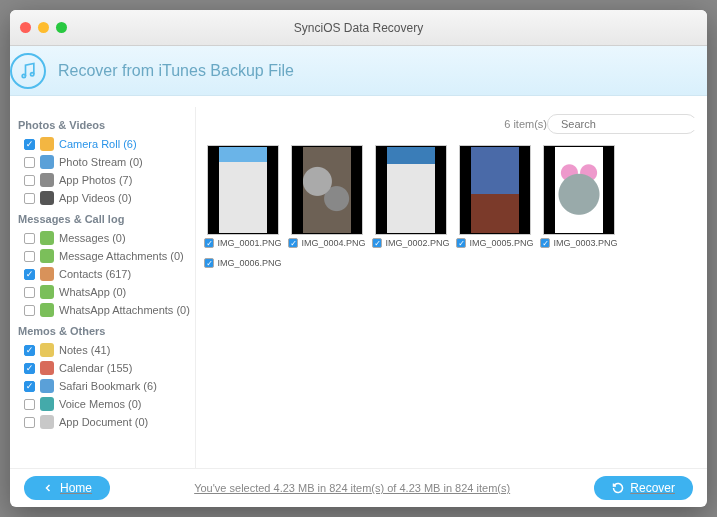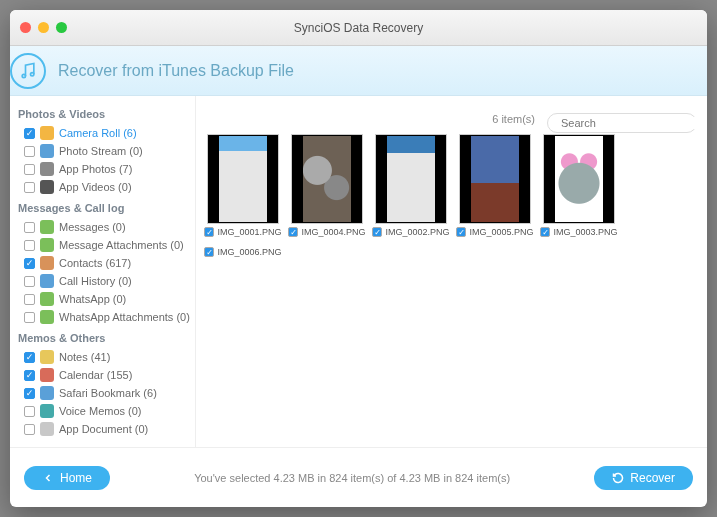--- a/index.html
+++ b/index.html
@@ -6,40 +6,40 @@
 body { background: #888; padding: 10px; }
 .window { width: 697px; height: 497px; background: #fff; border-radius: 6px; box-shadow: 0 8px 30px rgba(0,0,0,.35); overflow: hidden; display: flex; flex-direction: column; }
 .titlebar { height: 36px; background: linear-gradient(#f6f6f6,#e8e8e8); border-bottom: 1px solid #d0d0d0; display: flex; align-items: center; position: relative; }
 .traffic { display: flex; gap: 7px; padding-left: 10px; }
 .tl { width: 11px; height: 11px; border-radius: 50%; }
 .tl.r { background:#ff5f57;} .tl.y{background:#febc2e;} .tl.g{background:#28c840;}
 .title { position:absolute; left:0; right:0; text-align:center; font-size:12px; color:#555; }
 .header { height: 50px; background: linear-gradient(#eaf7fe,#d9f0fc); display:flex; align-items:center; gap:12px; border-bottom:1px solid #cfe6f2;}
 .header-icon { width:36px;height:36px;border:2px solid #4fbcee;border-radius:50%;display:flex;align-items:center;justify-content:center;color:#4fbcee;}
 .header-title { font-size:16px; color:#6aa8c4; font-weight:400;}
-.body { flex:1; display:flex; overflow:hidden;}
+.body { flex:1; display:flex; overflow:hidden;margin-top:11px;}
 .sidebar { width:185px; padding:6px 4px 6px 8px; font-size:11px; color:#666; overflow-y:auto; background:#fff;}
 .cat { color:#7a8590; font-size:11px; font-weight:600; margin:6px 0 4px 0;}
 .item { display:flex; align-items:center; gap:5px; padding:2px 0 2px 6px; cursor:pointer; white-space:nowrap;}
 .item .cb { width:11px;height:11px;border:1px solid #aaa;border-radius:2px;display:inline-flex;align-items:center;justify-content:center;font-size:9px;color:#fff;}
 .item .cb.on { background:#2a94e9;border-color:#2a94e9;}
 .item .ic { width:14px;height:14px;border-radius:3px;display:inline-block;}
 .item .lbl { color:#6a6a6a;}
 .item.sel .lbl { color:#2a94e9;}
 .main { flex:1; border-left:1px solid #eee; display:flex; flex-direction:column;}
-.toolbar { height:30px; display:flex; justify-content:flex-end; padding:17px 10px; gap:12px; font-size:11px; color:#888;}
+.toolbar { height:30px; display:flex; align-items:center; justify-content:flex-end; padding:17px 10px; font-size:11px; color:#888;}
 .search { width:150px;height:20px;border:1px solid #ddd;border-radius:10px;display:flex;align-items:center;padding:0 8px;gap:5px;color:#aaa;}
 .search input { border:none;outline:none;font-size:11px;flex:1;color:#555;}
 .grid { flex:1; padding:4px 10px; display:flex; flex-wrap:wrap; gap:10px; align-content:flex-start;}
 .thumb { width:74px; display:flex; flex-direction:column; align-items:center; gap:3px;}
 .frame { width:72px;height:90px;border:1px solid #ccc;background:#000;display:flex;align-items:center;justify-content:center;overflow:hidden;}
 .inner { width:48px;height:86px;}
 .cap { display:flex;align-items:center;gap:3px;font-size:9px;color:#555;white-space:nowrap;}
 .cap .cb2{width:10px;height:10px;border:1px solid #aaa;border-radius:2px;background:#2a94e9;display:inline-flex;align-items:center;justify-content:center;color:#fff;font-size:8px;}
-.footer { height:60px;border-top:1px solid #eee;display:flex;align-items:center;justify-content:space-between;padding:0 14px;font-size:11px;color:#888;}
+.footer { height:39px;border-top:1px solid #eee;display:flex;align-items:center;justify-content:space-between;padding:0 14px;font-size:11px;color:#888;text-decoration:underline;}
 .btn { background:#3db2f0;color:#fff;border:none;border-radius:14px;padding:5px 18px;font-size:12px;display:flex;align-items:center;gap:6px;cursor:pointer;}
 .ph1{background:linear-gradient(#6ab4e8 0%,#6ab4e8 18%,#e6e6e6 18%,#e6e6e6 100%);}
 .ph2{background:#6d6155;background-image:radial-gradient(circle at 30% 40%,#aaa 0 14px,transparent 15px),radial-gradient(circle at 70% 60%,#888 0 12px,transparent 13px);}
 .ph3{background:linear-gradient(#3a7db8 0%,#3a7db8 20%,#e6e6e6 20%,#e6e6e6 100%);}
 .ph4{background:linear-gradient(#4a6aa8 0%,#4a6aa8 55%,#7b3a2a 55%,#7b3a2a 100%);}
 .ph5{background:#fff;background-image:radial-gradient(circle at 50% 55%,#9aa 0 20px,transparent 21px),radial-gradient(circle at 30% 30%,#e9c 0 8px,transparent 9px),radial-gradient(circle at 70% 30%,#e9c 0 8px,transparent 9px);}
 .ph6{background:#8a1a1a;display:flex;align-items:center;justify-content:center;color:#fff;font-size:8px;font-style:italic;}
 </style>
 </head>
 <body>
@@ -97,25 +97,20 @@
         </div>
       <div class="item">
           <span class="cb"></span>
           <span class="ic" style="background: rgb(123, 191, 90);"></span>
           <span class="lbl">Message Attachments (0)</span>
         </div>
       <div class="item">
           <span class="cb on">✓</span>
           <span class="ic" style="background: rgb(216, 146, 90);"></span>
           <span class="lbl">Contacts (617)</span>
-        </div>
-      <div class="item">
-          <span class="cb"></span>
-          <span class="ic" style="background: rgb(90, 160, 216);"></span>
-          <span class="lbl">Call History (0)</span>
         </div>
       <div class="item">
           <span class="cb"></span>
           <span class="ic" style="background: rgb(123, 191, 90);"></span>
           <span class="lbl">WhatsApp (0)</span>
         </div>
       <div class="item">
           <span class="cb"></span>
           <span class="ic" style="background: rgb(123, 191, 90);"></span>
           <span class="lbl">WhatsApp Attachments (0)</span>

